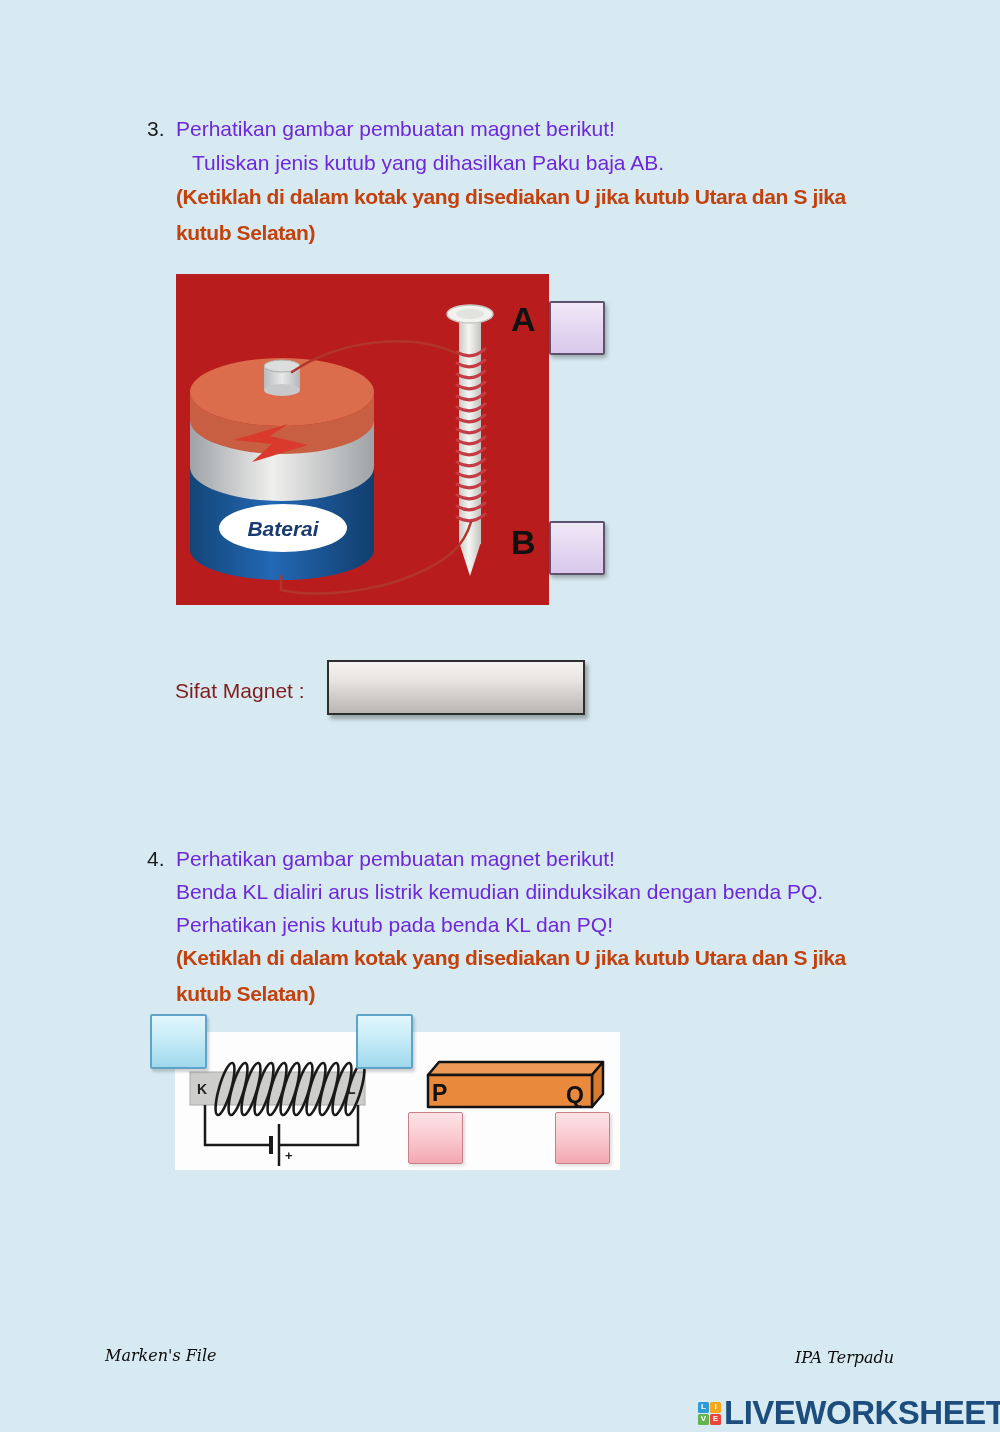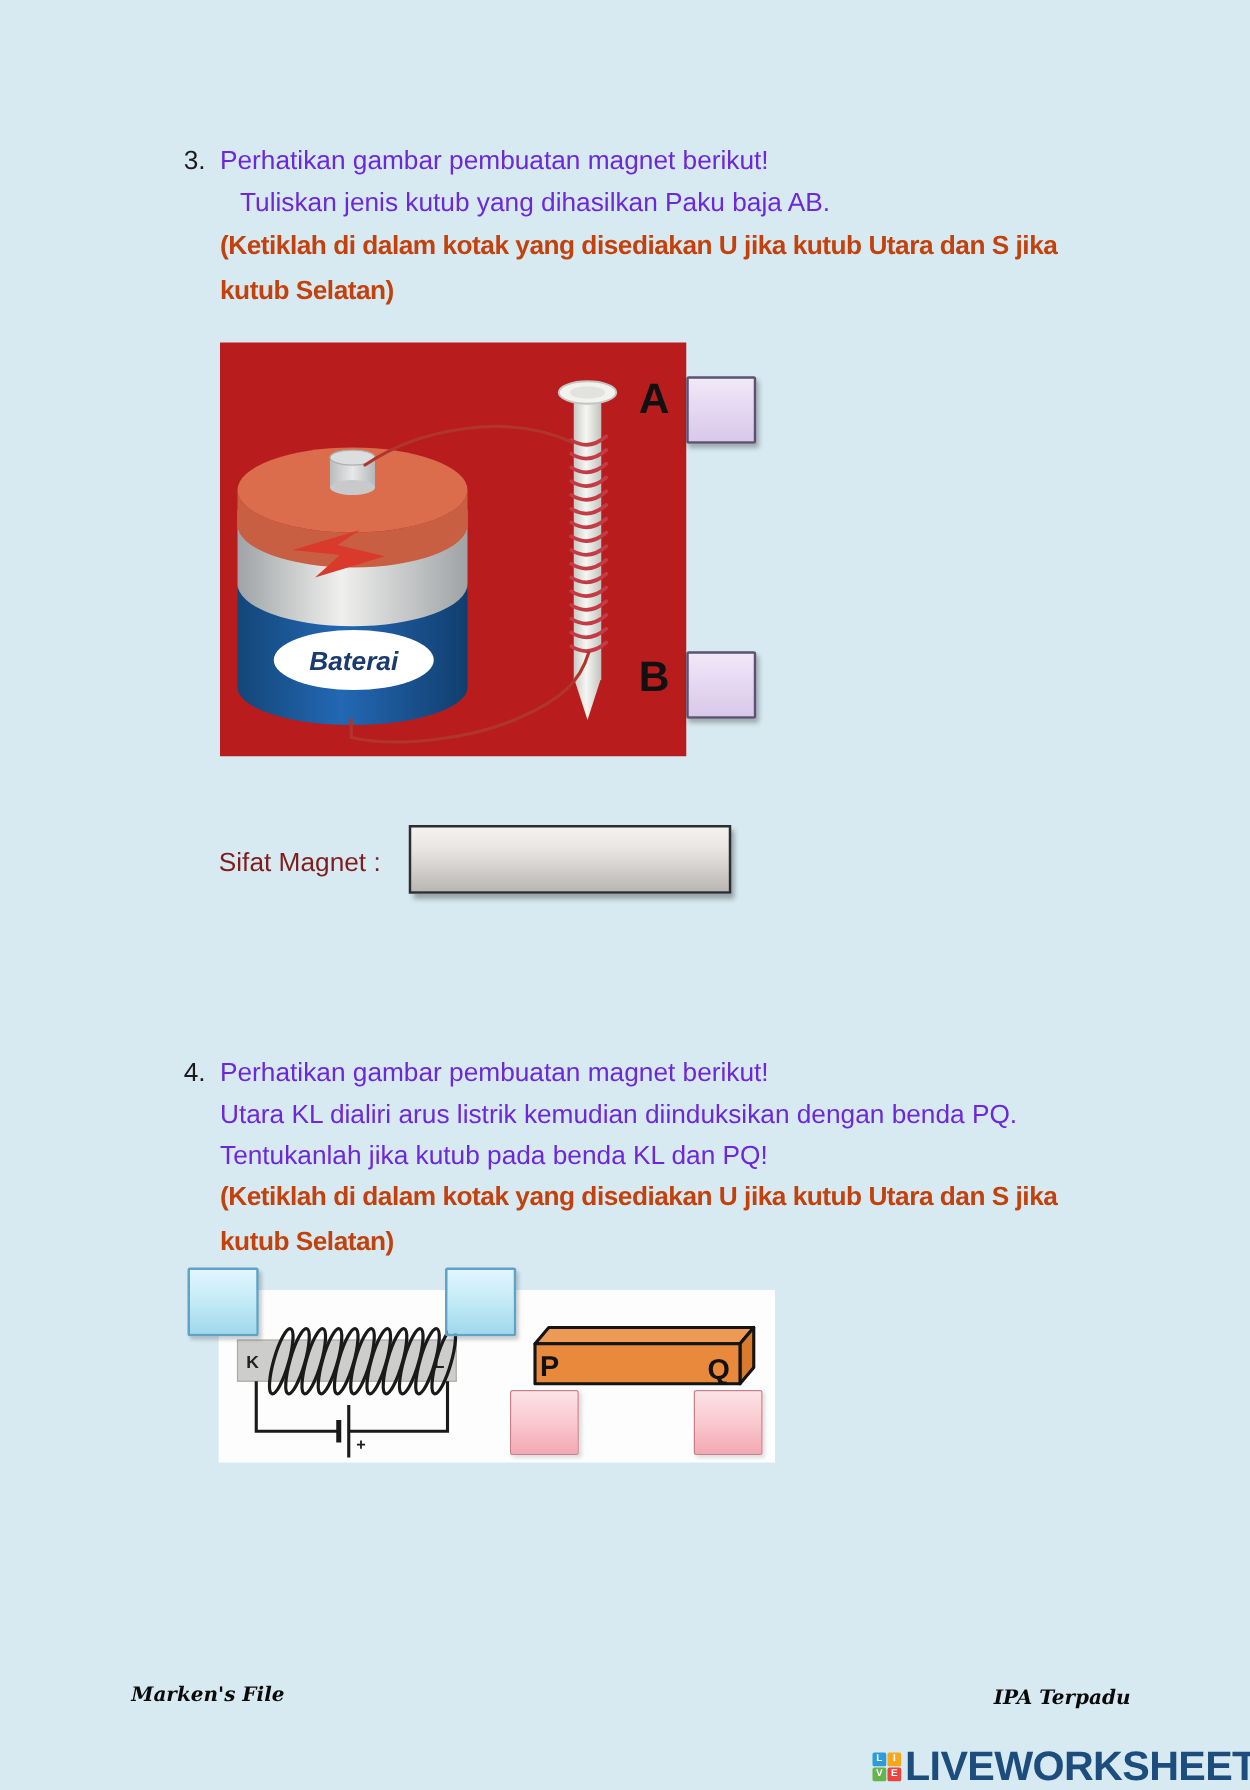--- a/index.html
+++ b/index.html
@@ -25,21 +25,21 @@
   .box-pink{width:53px;height:50px;border:1.5px solid #C8808A;
     background:linear-gradient(180deg,#FCE3E6 0%,#F9C9CF 50%,#F3A8B1 100%);
     box-shadow:2px 2px 3px rgba(0,0,0,0.12);}
   .box-gray{position:absolute;left:327px;top:660px;width:254px;height:51px;border:2px solid #2E2E2E;
     background:linear-gradient(180deg,#F5F3F1 0%,#E7E4E1 35%,#B9B6B3 100%);
     box-shadow:3px 4px 4px rgba(0,0,0,0.3);}
 
   .sifat-label{position:absolute;left:175px;top:679px;font-size:21px;color:#7f1d1d;}
 
   .footer-script{position:absolute;font-family:"DejaVu Serif","Liberation Serif",serif;
-    font-style:italic;font-weight:bold;font-size:16px;color:#0a0a0a;}
+    font-style:italic;font-weight:normal;font-size:16px;color:#0a0a0a;}
 
   .lw-logo{position:absolute;left:698px;top:1394px;display:flex;align-items:center;}
   .lw-blocks{display:grid;grid-template-columns:11px 11px;grid-template-rows:11px 11px;gap:1px;margin-right:3px;}
   .lw-block{display:flex;align-items:center;justify-content:center;border-radius:1.5px;
     color:#fff;font-size:8px;font-weight:bold;line-height:1;}
   .lb-blue{background:#2E9BD6;} .lb-yellow{background:#F5A81C;}
   .lb-green{background:#64B54D;} .lb-red{background:#E8463C;}
   .lw-word{font-size:33px;font-weight:bold;color:#1C4D7C;letter-spacing:-0.5px;
     font-family:"Liberation Sans",sans-serif;}
 
@@ -125,22 +125,22 @@
   <div class="big-label" style="left:511px;top:300px;">A</div>
   <div class="answer-box box-purple" style="left:549px;top:301px;"></div>
   <div class="big-label" style="left:511px;top:523px;">B</div>
   <div class="answer-box box-purple" style="left:549px;top:521px;"></div>
 
   <div class="sifat-label">Sifat Magnet :</div>
   <div class="box-gray"></div>
 
   <div class="qnum" style="left:147px;top:847px;">4.</div>
   <div class="qline" style="left:176px;top:847px;">Perhatikan gambar pembuatan magnet berikut!</div>
-  <div class="qline" style="left:176px;top:880px;">Utara KL dialiri arus listrik kemudian diinduksikan dengan benda PQ.</div>
-  <div class="qline" style="left:176px;top:913px;">Tentukanlah jika kutub pada benda KL dan PQ!</div>
+  <div class="qline" style="left:176px;top:880px;">Benda KL dialiri arus listrik kemudian diinduksikan dengan benda PQ.</div>
+  <div class="qline" style="left:176px;top:913px;">Perhatikan jenis kutub pada benda KL dan PQ!</div>
   <div class="qnote" style="left:176px;top:946px;">(Ketiklah di dalam kotak yang disediakan U jika kutub Utara dan S jika</div>
   <div class="qnote" style="left:176px;top:982px;">kutub Selatan)</div>
 
   <div class="fig4-panel">
     <svg width="445" height="138" viewBox="0 0 445 138">
       <g>
 
         <rect x="15" y="40" width="175" height="33" fill="#CDCDCB" stroke="#ABABA9" stroke-width="1"></rect>
         <text x="22" y="62" font-size="14" font-weight="bold" fill="#222">K</text>
         <text x="172" y="62" font-size="14" font-weight="bold" fill="#222">L</text>

